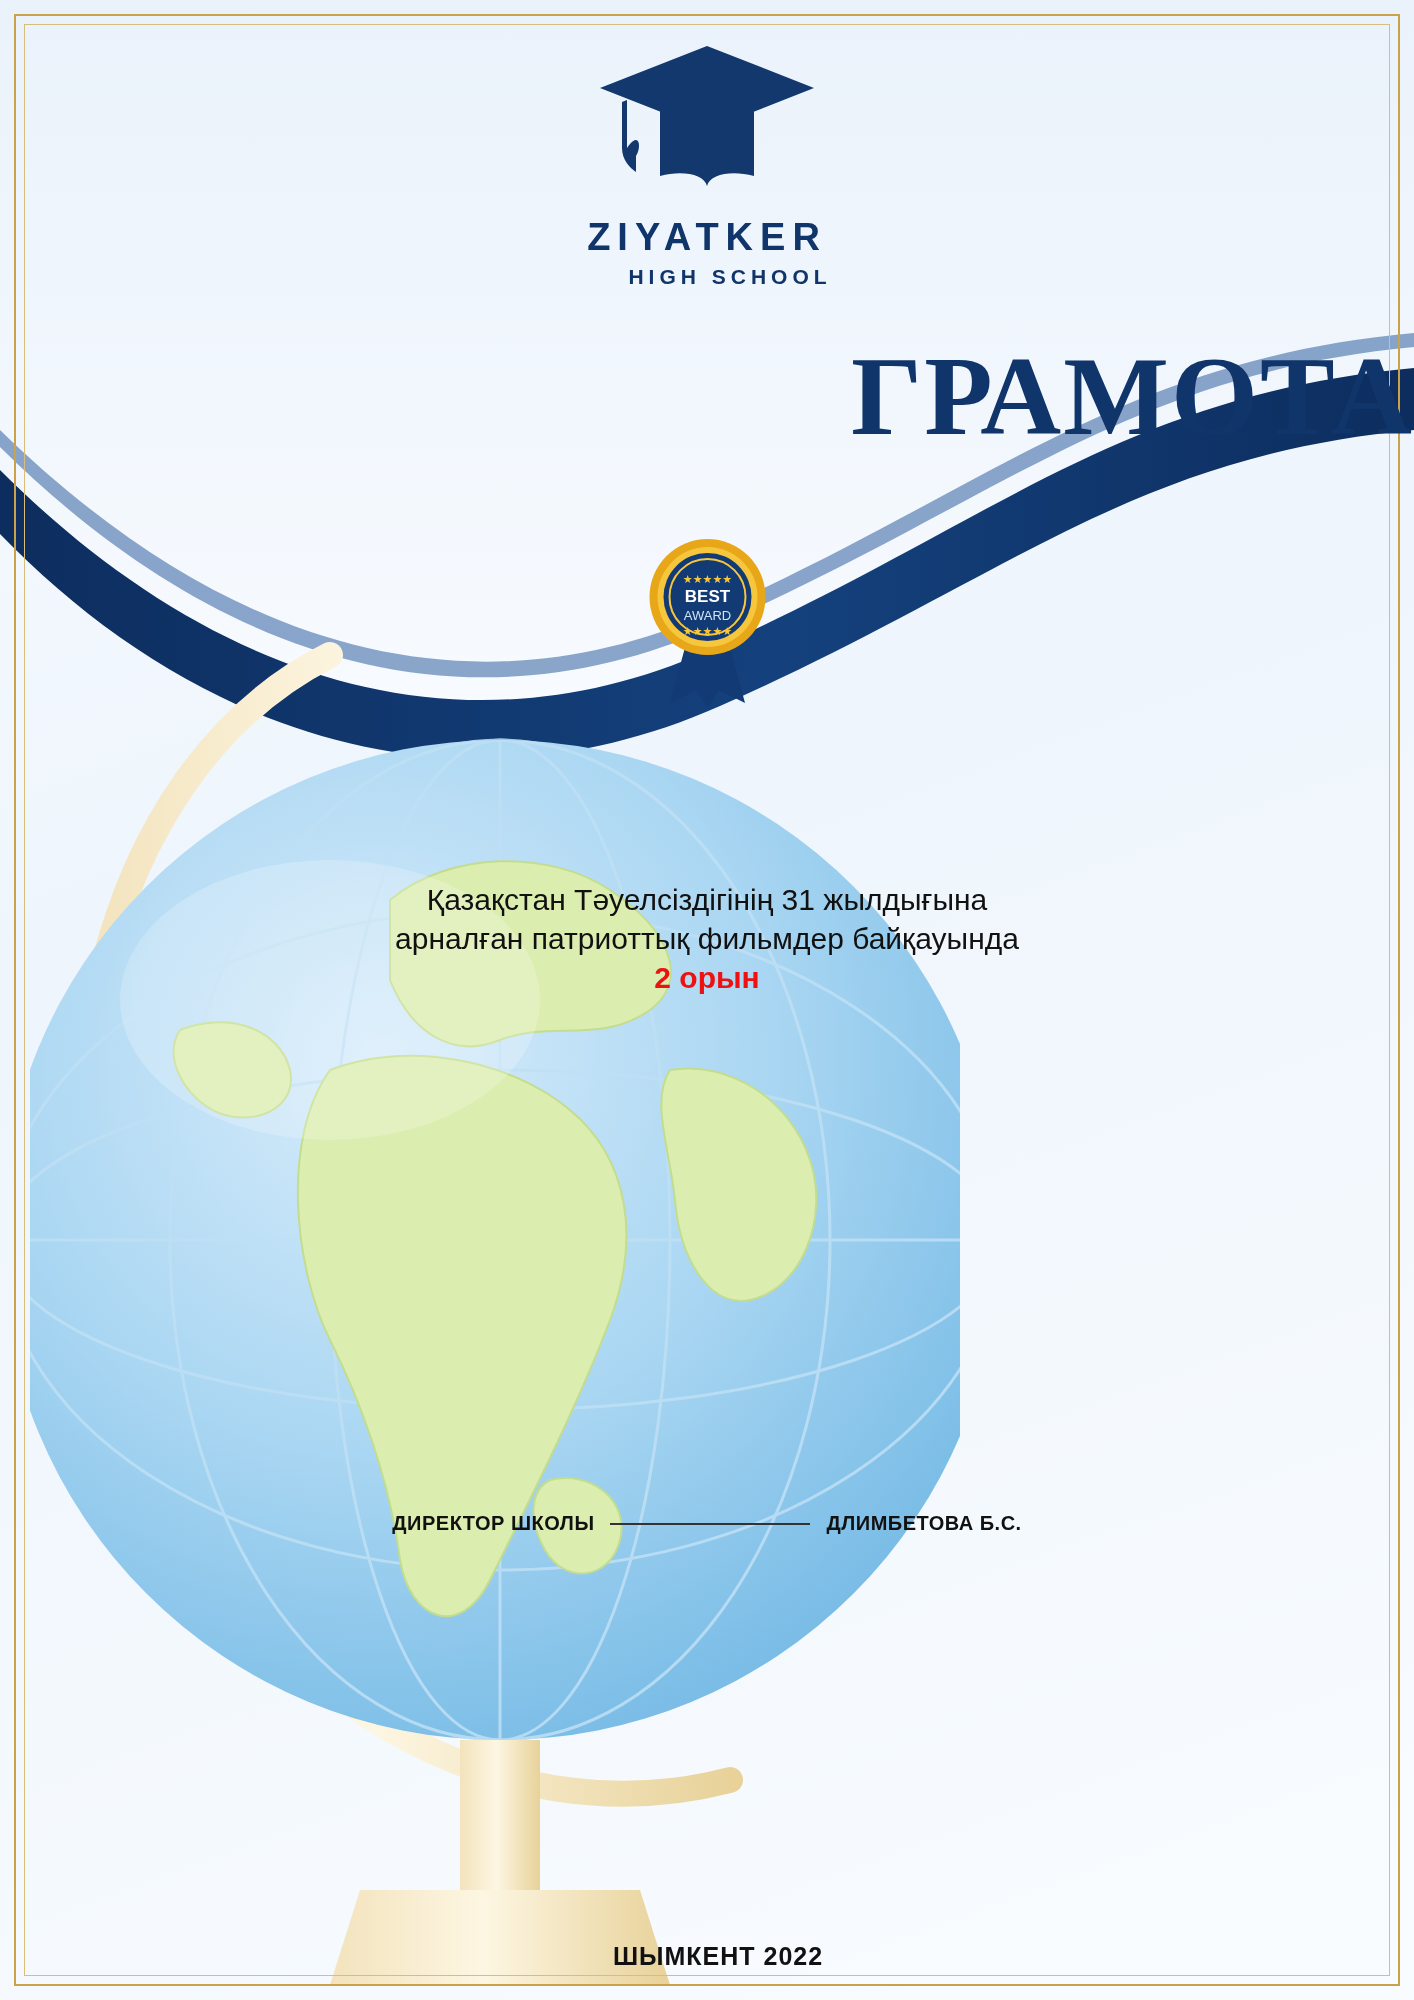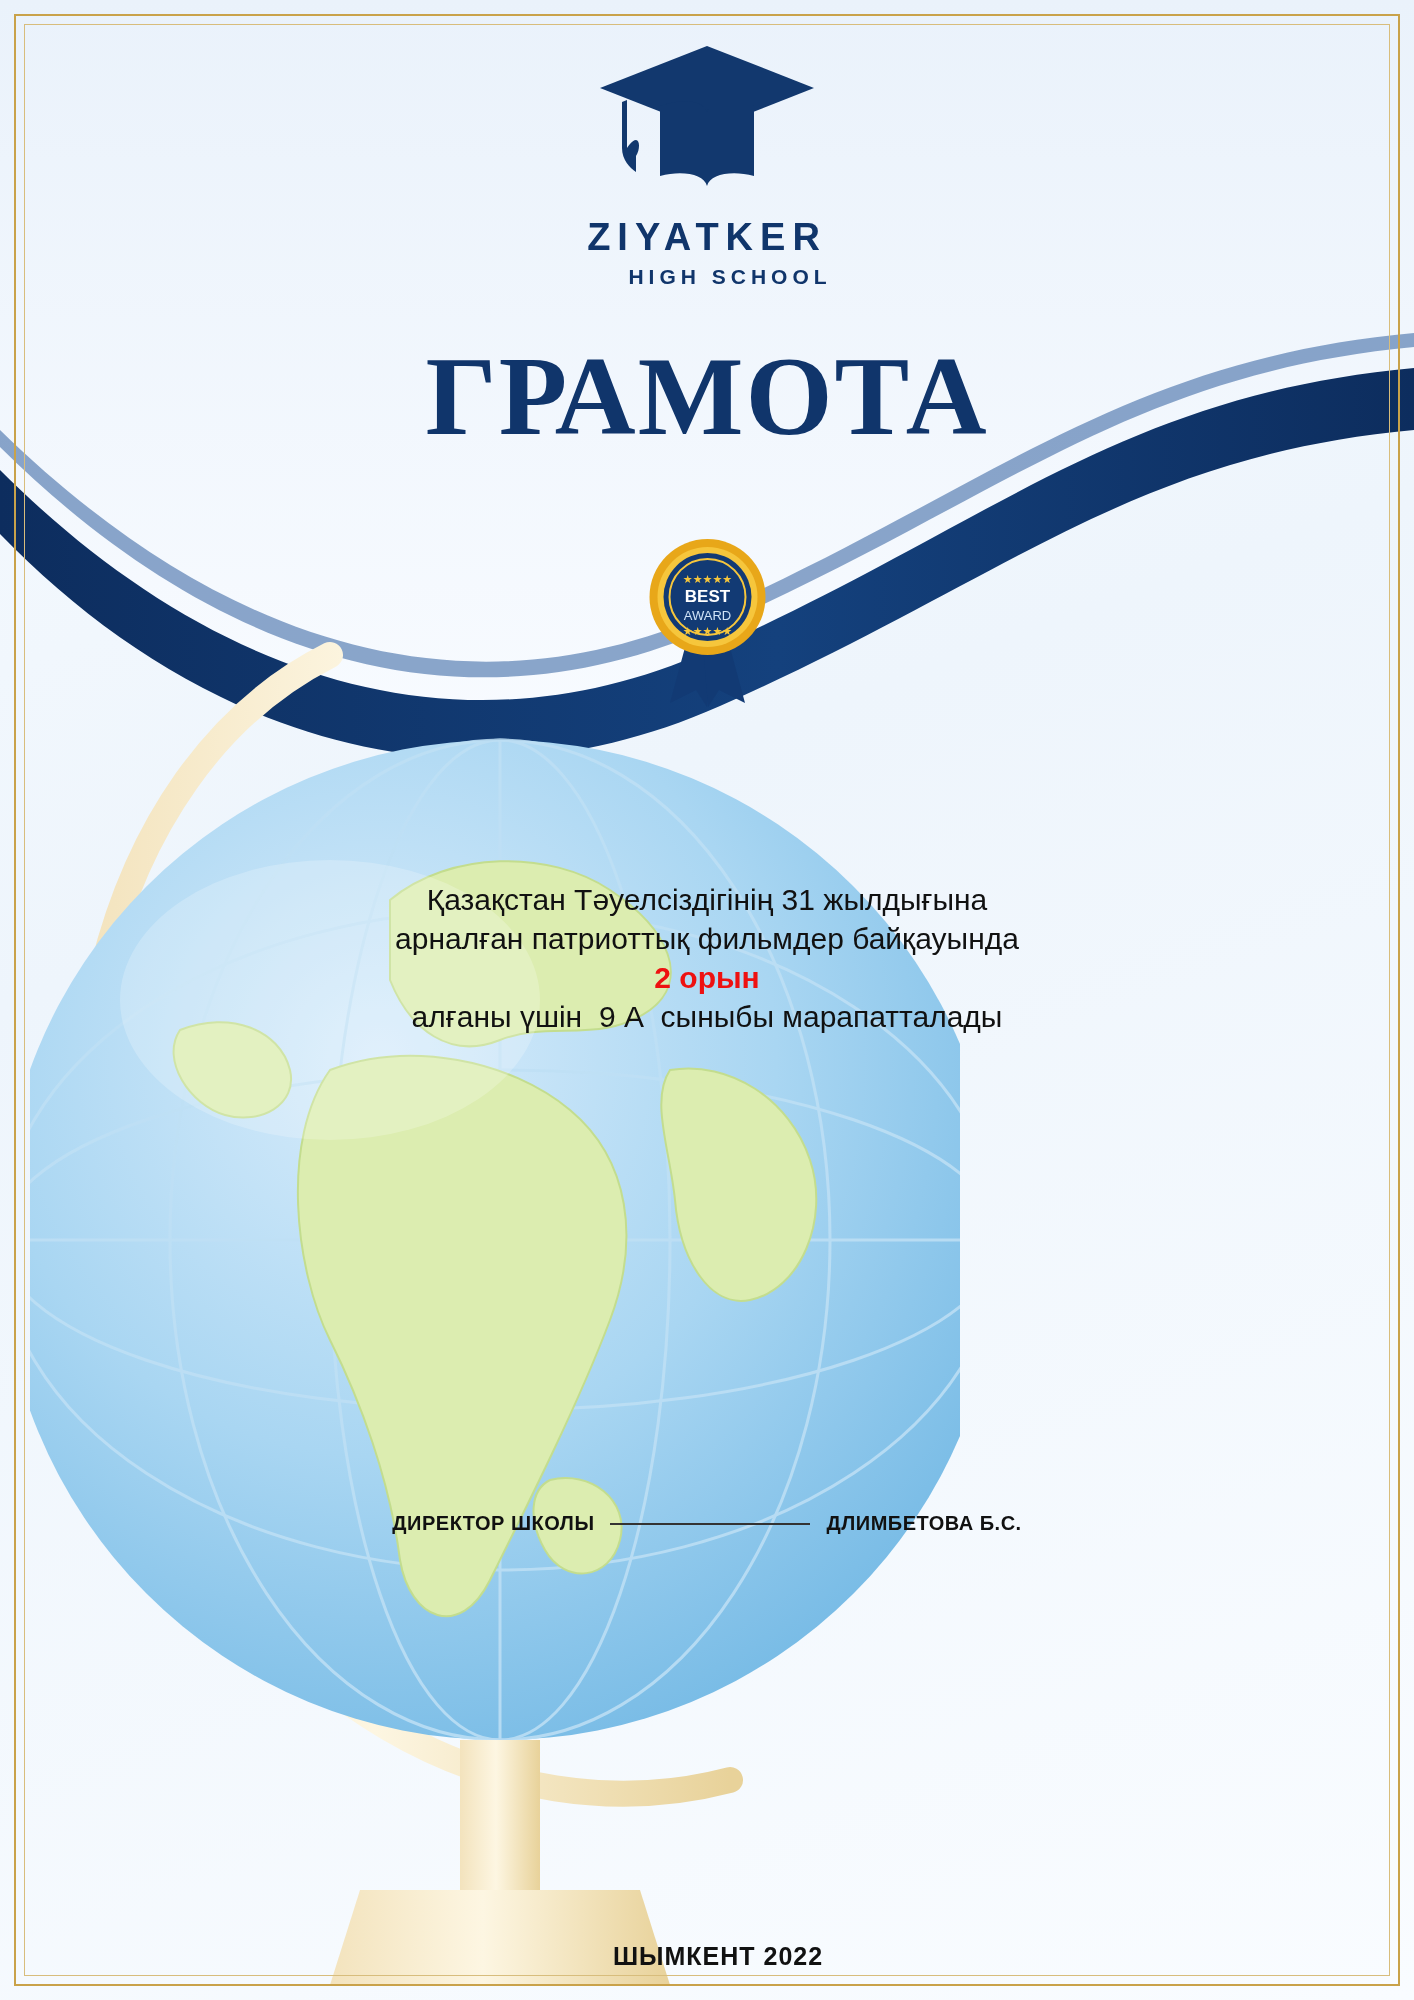--- a/index.html
+++ b/index.html
@@ -44,21 +44,21 @@
   .logo-mark{display:block;margin:0 auto;}
   .logo-name{
     margin-top:10px;
     font-size:38px;letter-spacing:7px;font-weight:bold;color:#10356b;
   }
   .logo-sub{
     margin-top:6px;
     font-size:21px;letter-spacing:5px;font-weight:bold;color:#10356b;padding-left:46px;
   }
   .title{
-    position:absolute;left:0;top:340px;width:1414px;text-align:center;
+    position:absolute;left:0;top:340px;width:1414px;text-align:right;
     font-family:"Liberation Serif", serif;
     font-size:112px;font-weight:bold;color:#10356b;letter-spacing:2px;
     line-height:1;
   }
   .seal{
     position:absolute;left:640px;top:535px;width:135px;height:175px;
   }
   
   .body-text{
     position:absolute;left:90px;top:880px;width:1234px;
@@ -182,25 +182,20 @@
       <text y="5" text-anchor="middle" font-size="17" font-weight="bold" fill="#ffffff" font-family="Liberation Sans, sans-serif">BEST</text>
       <text y="23" text-anchor="middle" font-size="13" fill="#cfe3f7" font-family="Liberation Sans, sans-serif">AWARD</text>
       <text y="38" text-anchor="middle" font-size="11" fill="#f6c63c" font-family="Liberation Sans, sans-serif">★★★★★</text>
     </g>
   </svg>
 
   <div class="body-text">
     <p class="line">Қазақстан Тәуелсіздігінің 31 жылдығына</p>
     <p class="line">арналған патриоттық фильмдер байқауында</p>
     <p class="line place">2 орын</p>
-    <p class="line">
-      <span>алғаны үшін</span>
-      &nbsp;<span class="recipient">9 А</span>&nbsp;
-      <span>сыныбы марапатталады</span>
-    </p>
   </div>
 
   <div class="sign-row">
     <span>ДИРЕКТОР ШКОЛЫ</span>
     <span class="sign-line"></span>
     <span>ДЛИМБЕТОВА Б.С.</span>
   </div>
 
   <div class="footer">ШЫМКЕНТ 2022</div>
 

